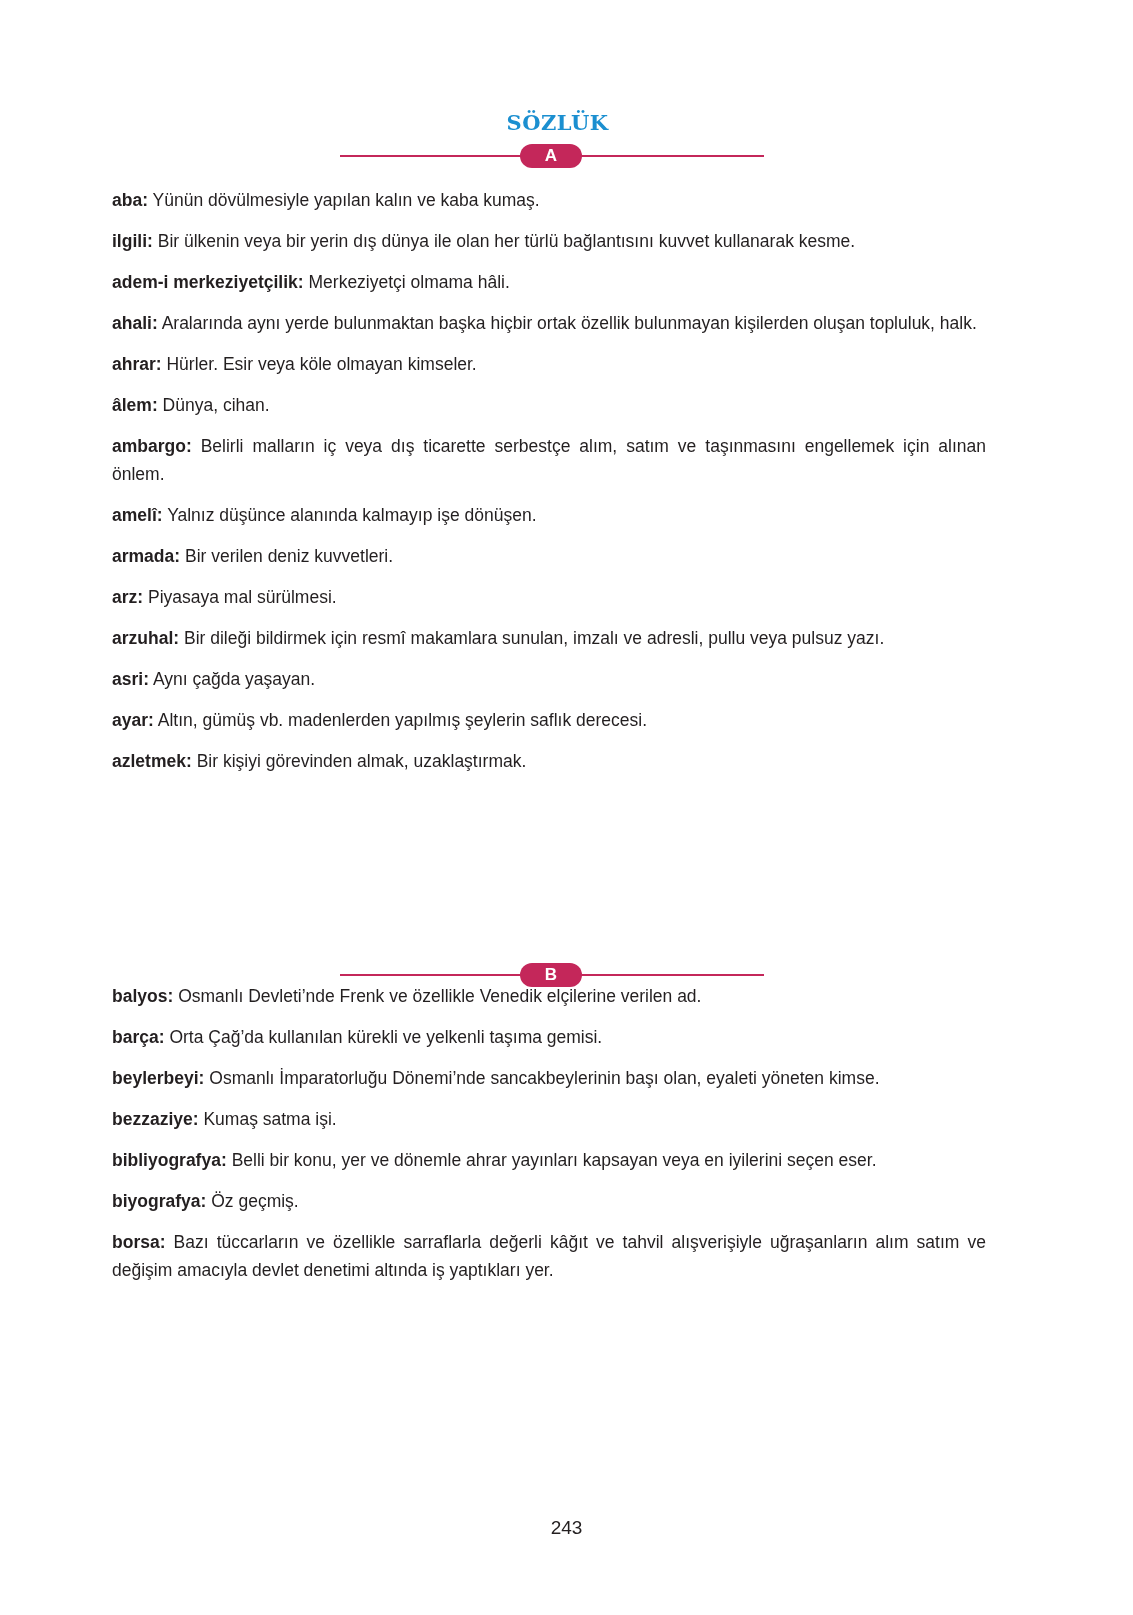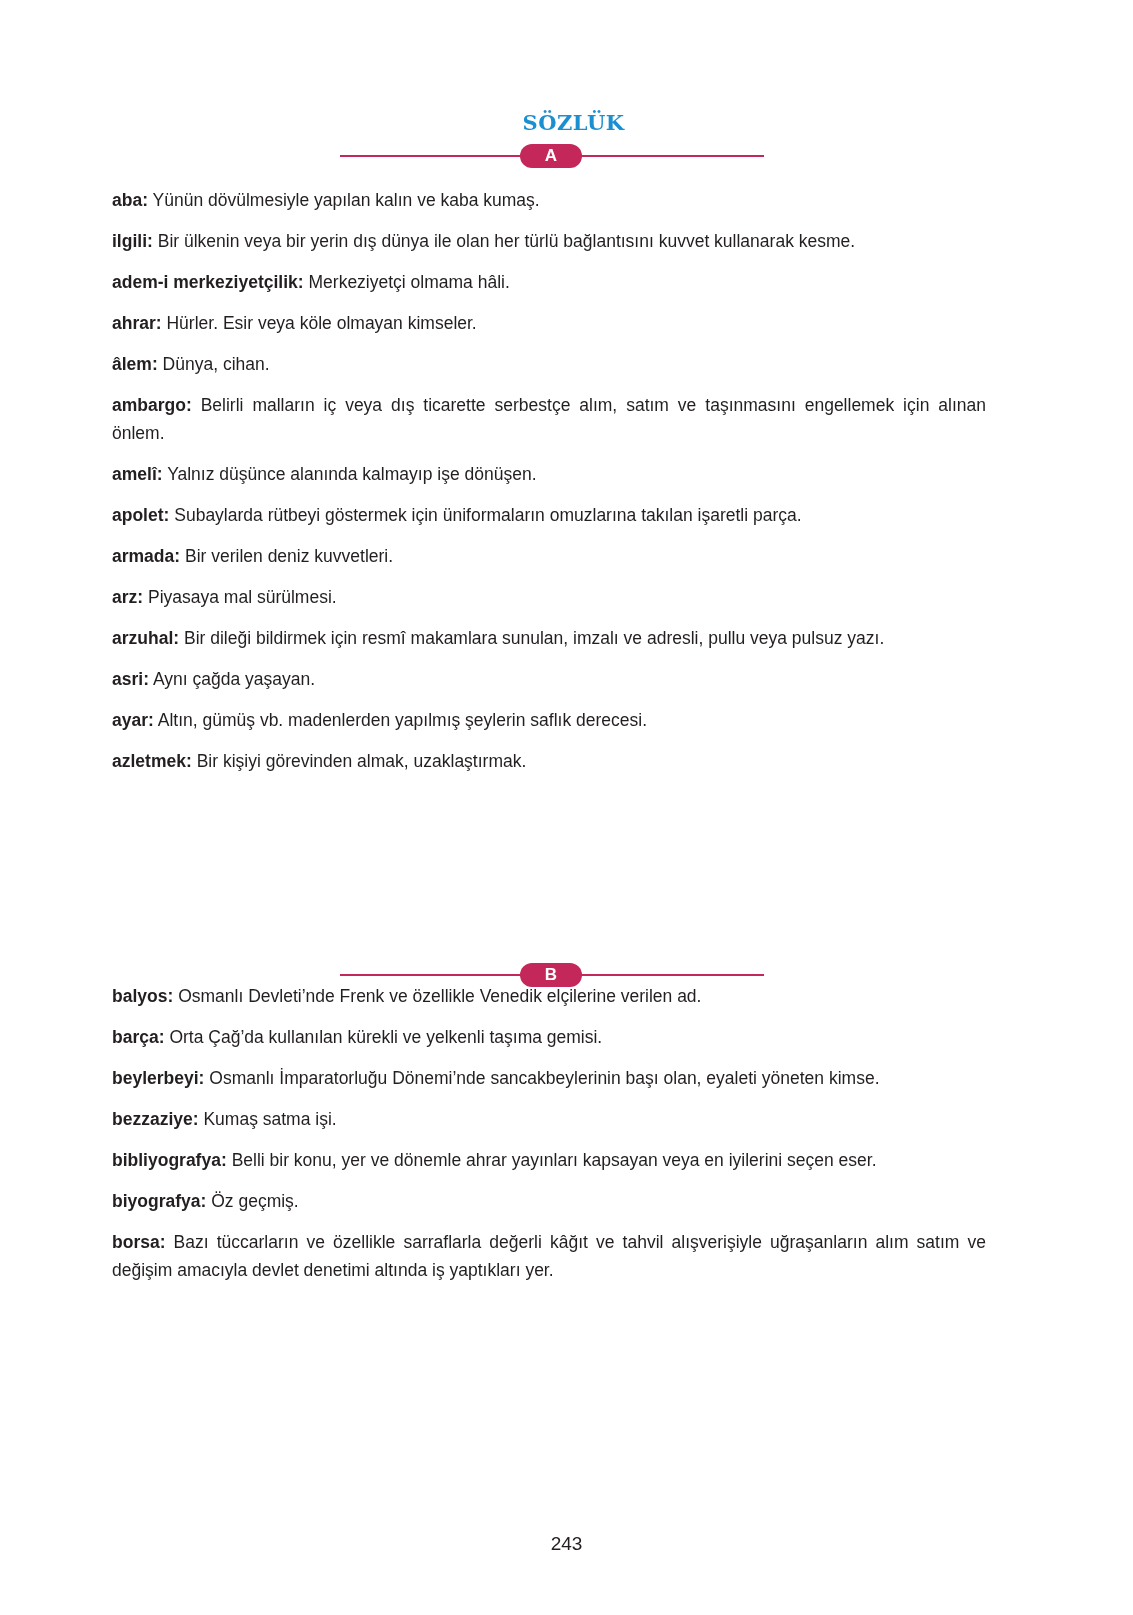--- a/index.html
+++ b/index.html
@@ -1,47 +1,47 @@
 <!DOCTYPE html>
 <html><head>
 <meta charset="utf-8">
 <style>
   html, body { margin: 0; padding: 0; background: #ffffff; }
   body { width: 1133px; height: 1615px; position: relative; overflow: hidden; font-family: "Liberation Sans", sans-serif; color: #231f20; }
-  .title { position: absolute; top: 110px; left: 0; width: 1115px; text-align: center; padding-left: 16px; }
+  .title { position: absolute; top: 110px; left: 0; width: 1115px; text-align: center; padding-left: 0; }
   .title span { display: inline-block; margin-left: 0; font-family: "DejaVu Serif", serif; font-weight: bold; font-size: 21px; color: #1b8fd0; letter-spacing: 0.5px; position: relative; left: 0px; }
   .divider { position: absolute; left: 340px; width: 424px; height: 24px; }
   .divider .line { position: absolute; top: 11px; left: 0; width: 100%; height: 2px; background: #c4275a; }
   .divider .badge { position: absolute; left: 180px; top: 0; width: 62px; height: 24px; border-radius: 12px; background: #c4275a; color: #fff; font-weight: bold; font-size: 17px; text-align: center; line-height: 24px; font-family: "Liberation Sans", sans-serif; }
   .entries { position: absolute; left: 112px; width: 876px; }
   .entry { font-size: 17.5px; line-height: 28px; margin: 0 2px 13px 0; text-align: justify; }
   .entry .term { font-weight: bold; }
-  .pageno { position: absolute; top: 1517px; left: 0; width: 1133px; text-align: center; font-size: 19px; color: #231f20; margin-top: 16px; }
+  .pageno { position: absolute; top: 1517px; left: 0; width: 1133px; text-align: center; font-size: 19px; color: #231f20; }
 </style>
 </head>
 <body>
 
 <div class="title">
   <span>SÖZLÜK</span>
 </div>
 
 <div class="divider" style="top:144px;">
   <div class="line"></div>
   <div class="badge">A</div>
 </div>
 
 <div class="entries" style="top:186px;">
   <p class="entry"><span class="term">aba:</span> <span>Yünün dövülmesiyle yapılan kalın ve kaba kumaş.</span></p>
   <p class="entry"><span class="term">ilgili:</span> <span>Bir ülkenin veya bir yerin dış dünya ile olan her türlü bağlantısını kuvvet kullanarak kesme.</span></p>
   <p class="entry"><span class="term">adem-i merkeziyetçilik:</span> <span>Merkeziyetçi olmama hâli.</span></p>
+  <p class="entry"><span class="term">ahali:</span> <span>Aralarında aynı yerde bulunmaktan başka hiçbir ortak özellik bulunmayan kişilerden oluşan topluluk, halk.</span></p>
   <p class="entry"><span class="term">ahrar:</span> <span>Hürler. Esir veya köle olmayan kimseler.</span></p>
   <p class="entry"><span class="term">âlem:</span> <span>Dünya, cihan.</span></p>
   <p class="entry"><span class="term">ambargo:</span> <span>Belirli malların iç veya dış ticarette serbestçe alım, satım ve taşınmasını engellemek için alınan önlem.</span></p>
   <p class="entry"><span class="term">amelî:</span> <span>Yalnız düşünce alanında kalmayıp işe dönüşen.</span></p>
-  <p class="entry"><span class="term">apolet:</span> <span>Subaylarda rütbeyi göstermek için üniformaların omuzlarına takılan işaretli parça.</span></p>
   <p class="entry"><span class="term">armada:</span> <span>Bir verilen deniz kuvvetleri.</span></p>
   <p class="entry"><span class="term">arz:</span> <span>Piyasaya mal sürülmesi.</span></p>
   <p class="entry"><span class="term">arzuhal:</span> <span>Bir dileği bildirmek için resmî makamlara sunulan, imzalı ve adresli, pullu veya pulsuz yazı.</span></p>
   <p class="entry"><span class="term">asri:</span> <span>Aynı çağda yaşayan.</span></p>
   <p class="entry"><span class="term">ayar:</span> <span>Altın, gümüş vb. madenlerden yapılmış şeylerin saflık derecesi.</span></p>
   <p class="entry"><span class="term">azletmek:</span> <span>Bir kişiyi görevinden almak, uzaklaştırmak.</span></p>
 </div>
 
 <div class="divider" style="top:963px;">
   <div class="line"></div>

